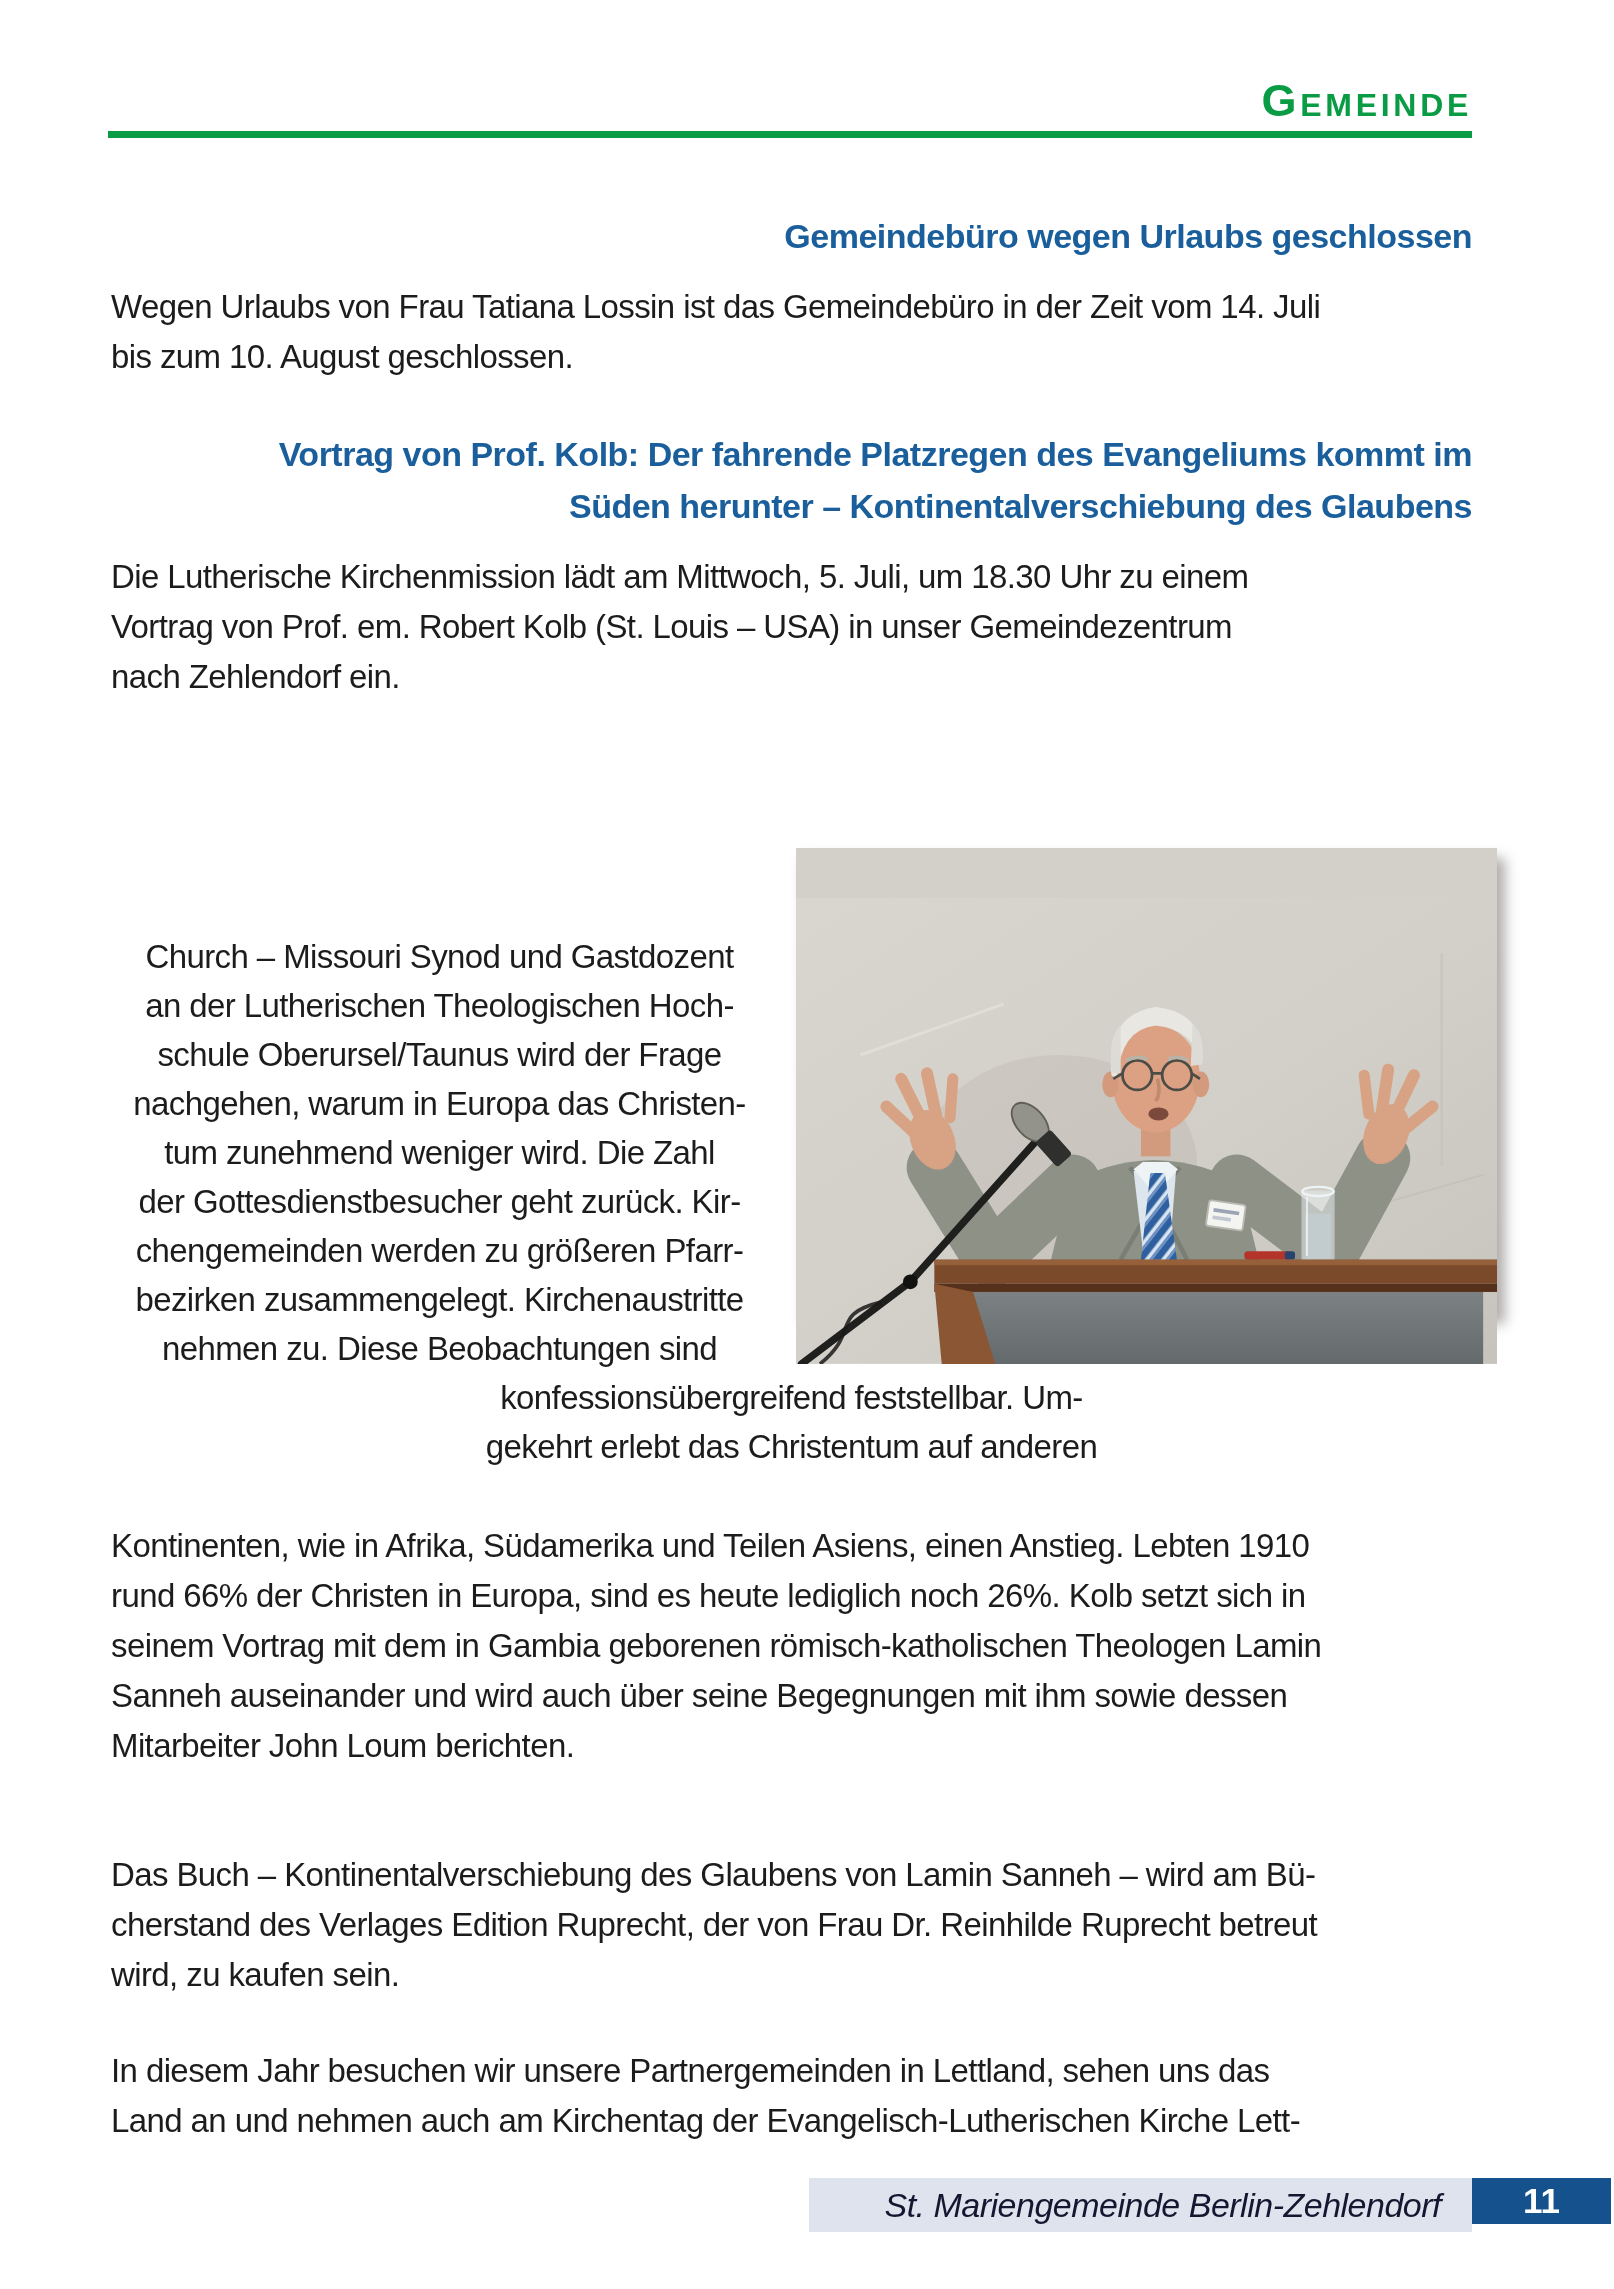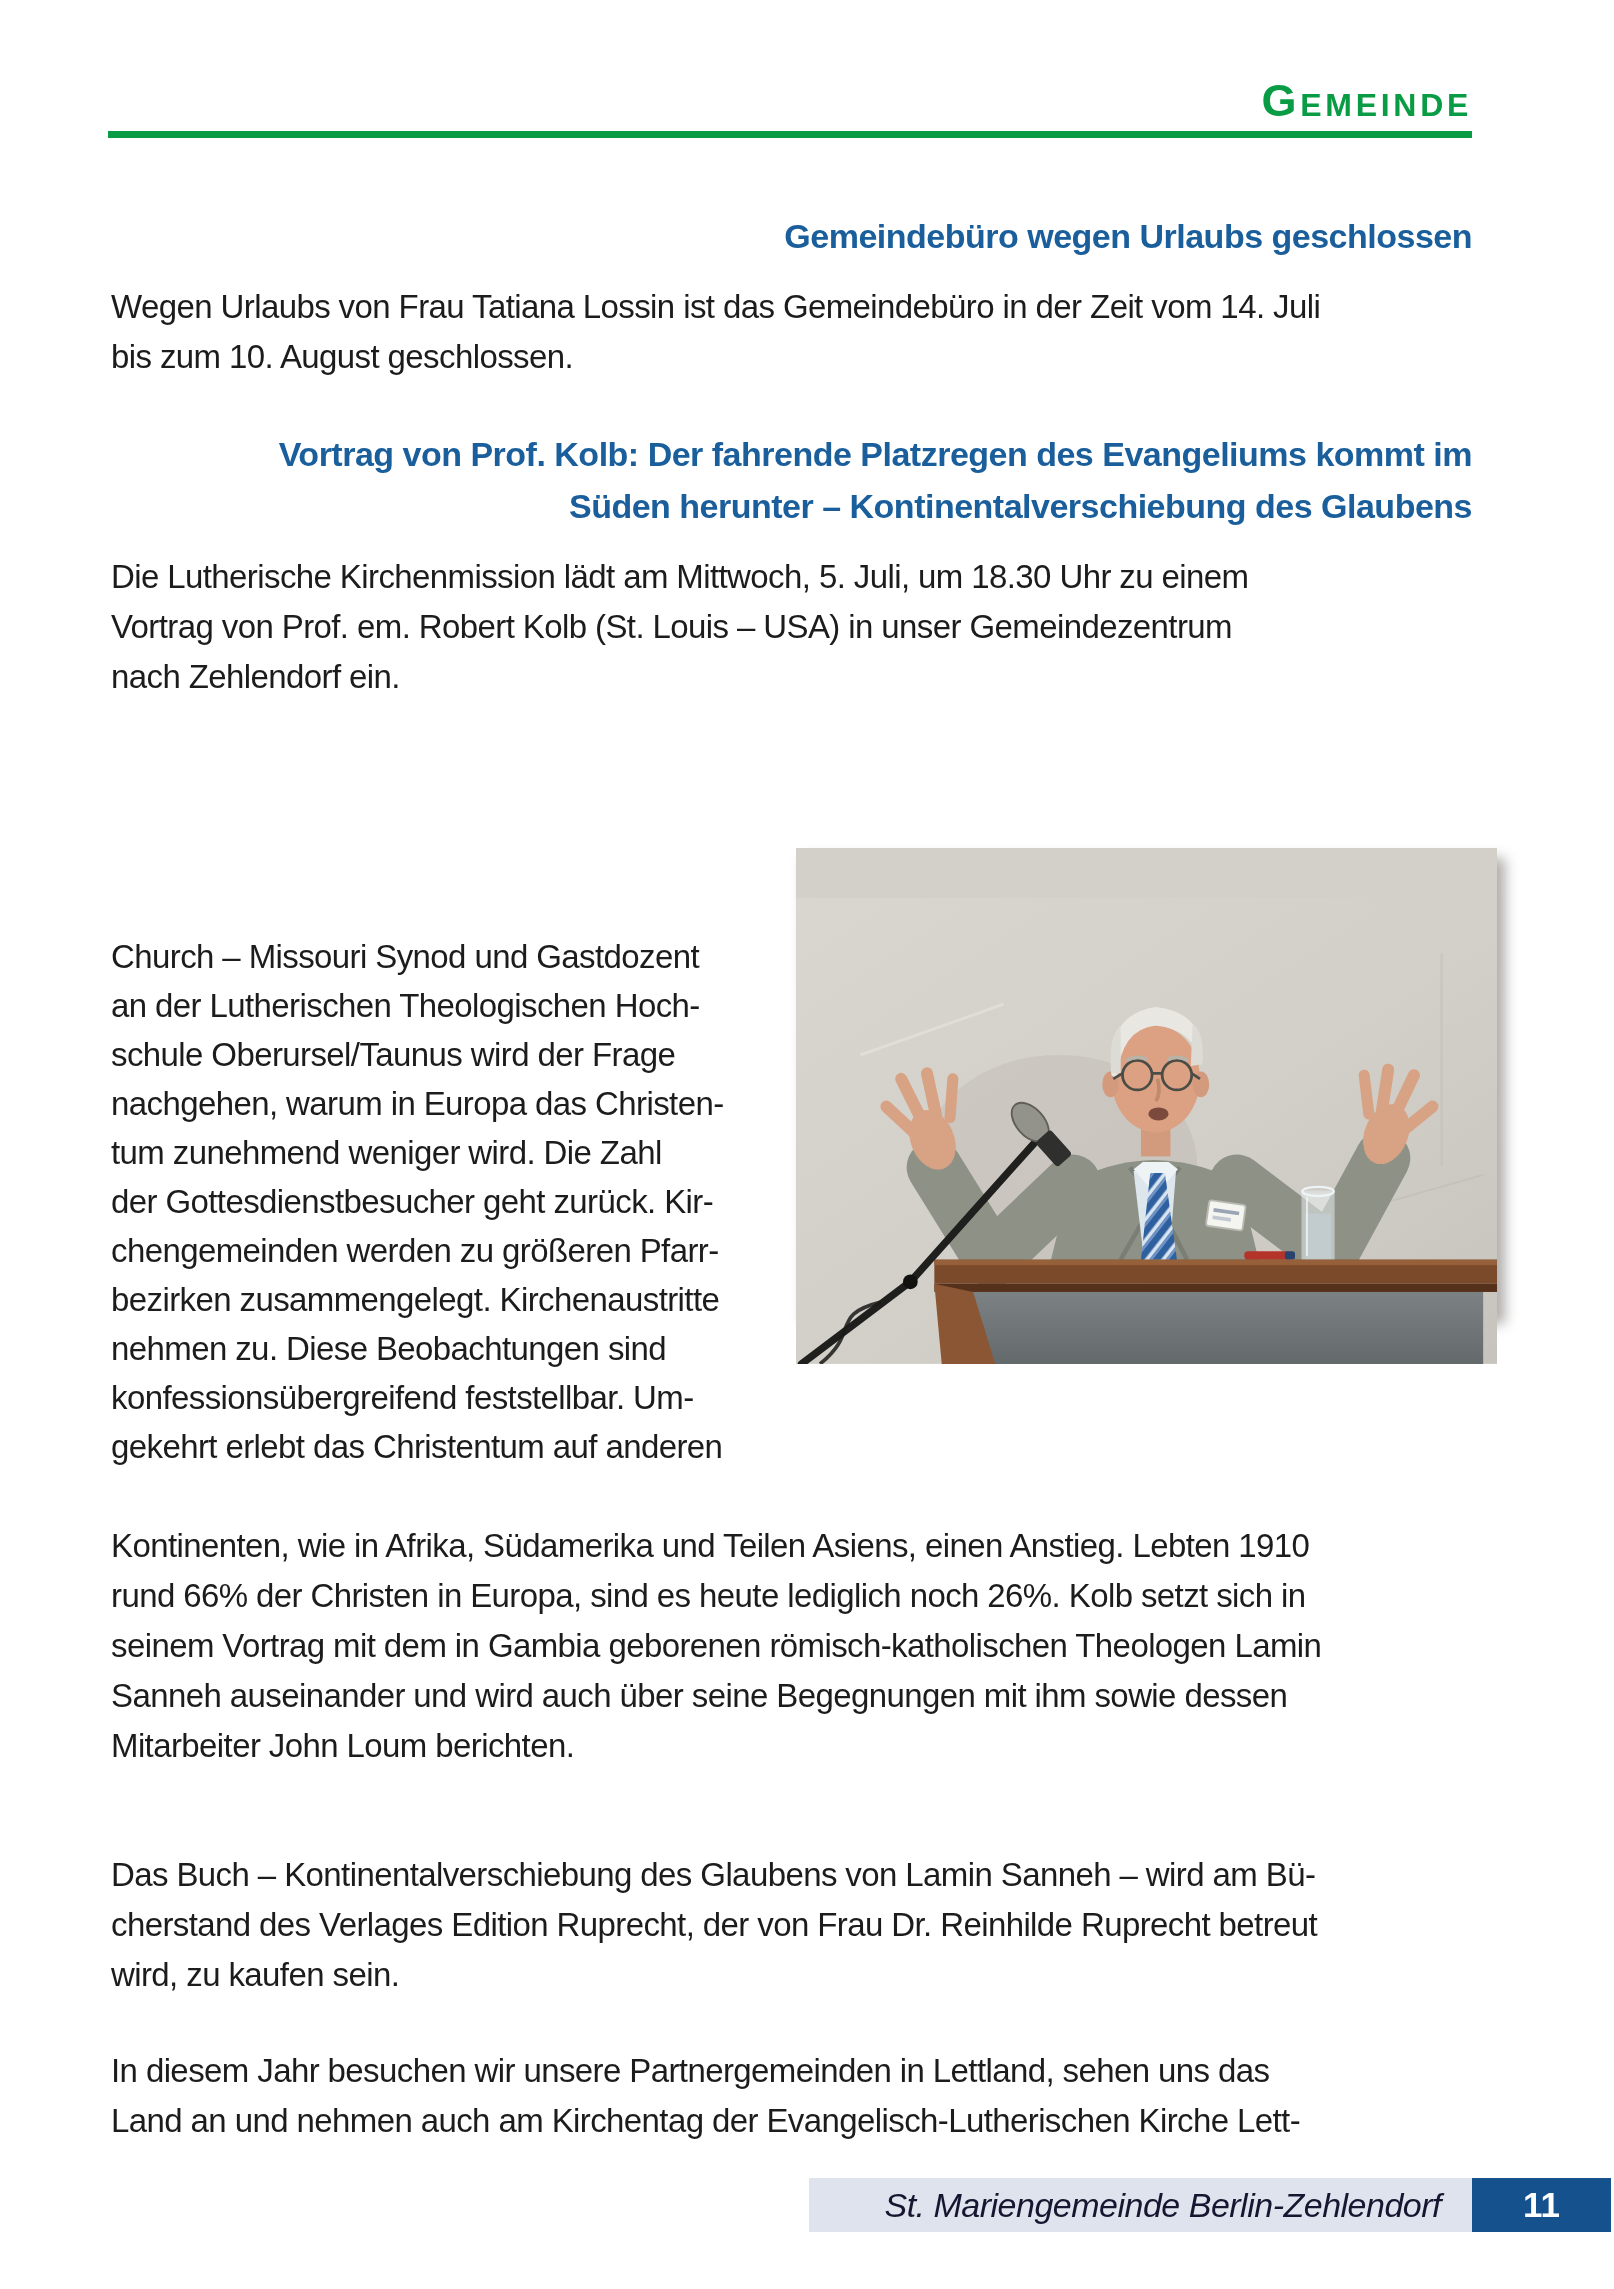--- a/index.html
+++ b/index.html
@@ -35,21 +35,21 @@
     color:#1a5f9b;
     white-space:pre-line;
     text-align:right;
   }
   .para{
     margin:0 0 29.5px 0;
     font-size:33px;line-height:50px;letter-spacing:-0.6px;
     white-space:pre-line;
   }
   .para .chunk{white-space:pre-line;}
-  .chunk-tight{line-height:49px;}
+  .chunk-tight{line-height:49px;text-align:center;}
   figure.speaker-photo{
     float:right;
     width:701px;height:466px;
     margin:16.6px -25px 18.5px 28px;
     padding:0;
     box-shadow:8.3px 10px 12px rgba(55,50,45,0.40);
     background:#d3d0c9;
   }
   figure.speaker-photo svg{display:block;width:100%;height:100%;}
   
@@ -57,21 +57,21 @@
     position:absolute;top:2178px;left:809px;width:663px;height:54px;
     background:#dfe3ee;
     display:flex;align-items:center;justify-content:flex-end;
     padding-right:31px;box-sizing:border-box;padding-left:46px;
   }
   .footer-community{
     font-style:italic;font-size:34px;letter-spacing:-0.5px;
     color:#161630;
   }
   .footer-pagebox{
-    position:absolute;top:2178px;left:1472px;width:139px;height:54px;
+    position:absolute;top:2178px;left:1472px;width:139px;height:46px;
     background:#14518d;
     display:flex;align-items:center;justify-content:center;
   }
   .footer-pagenum{
     color:#ffffff;font-size:35px;font-weight:700;
   }
 </style>
 </head>
 <body>
 

